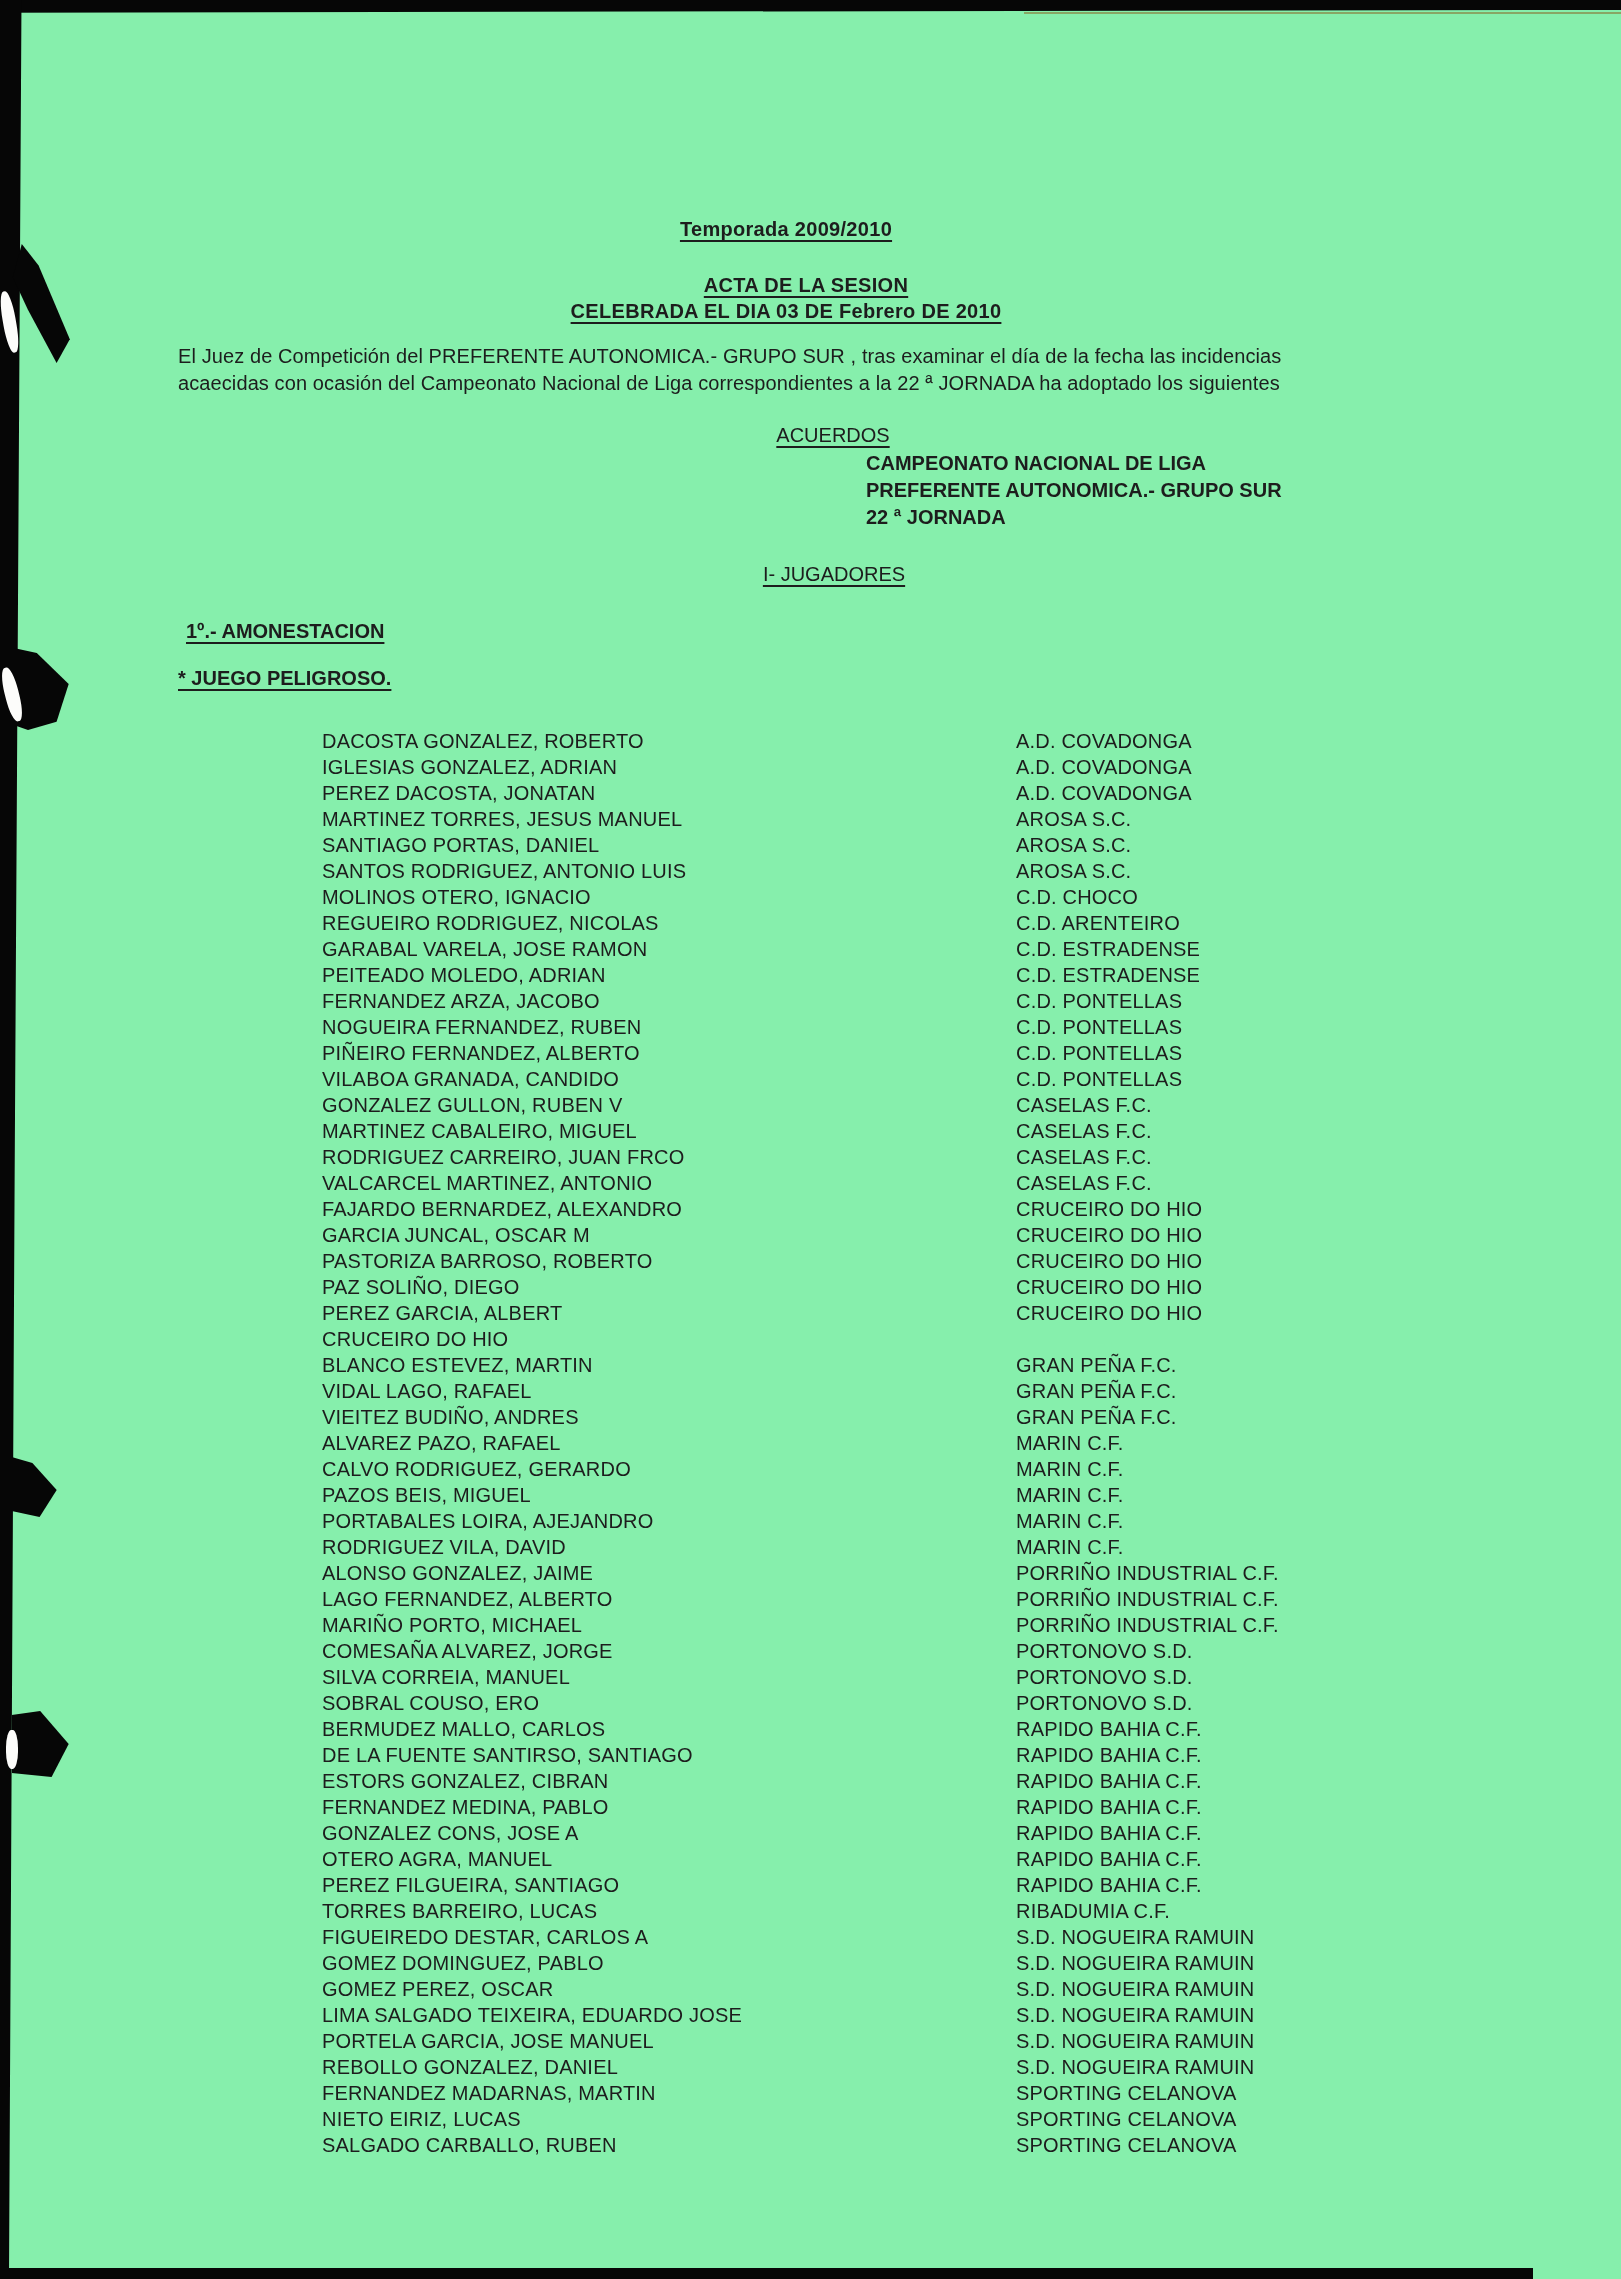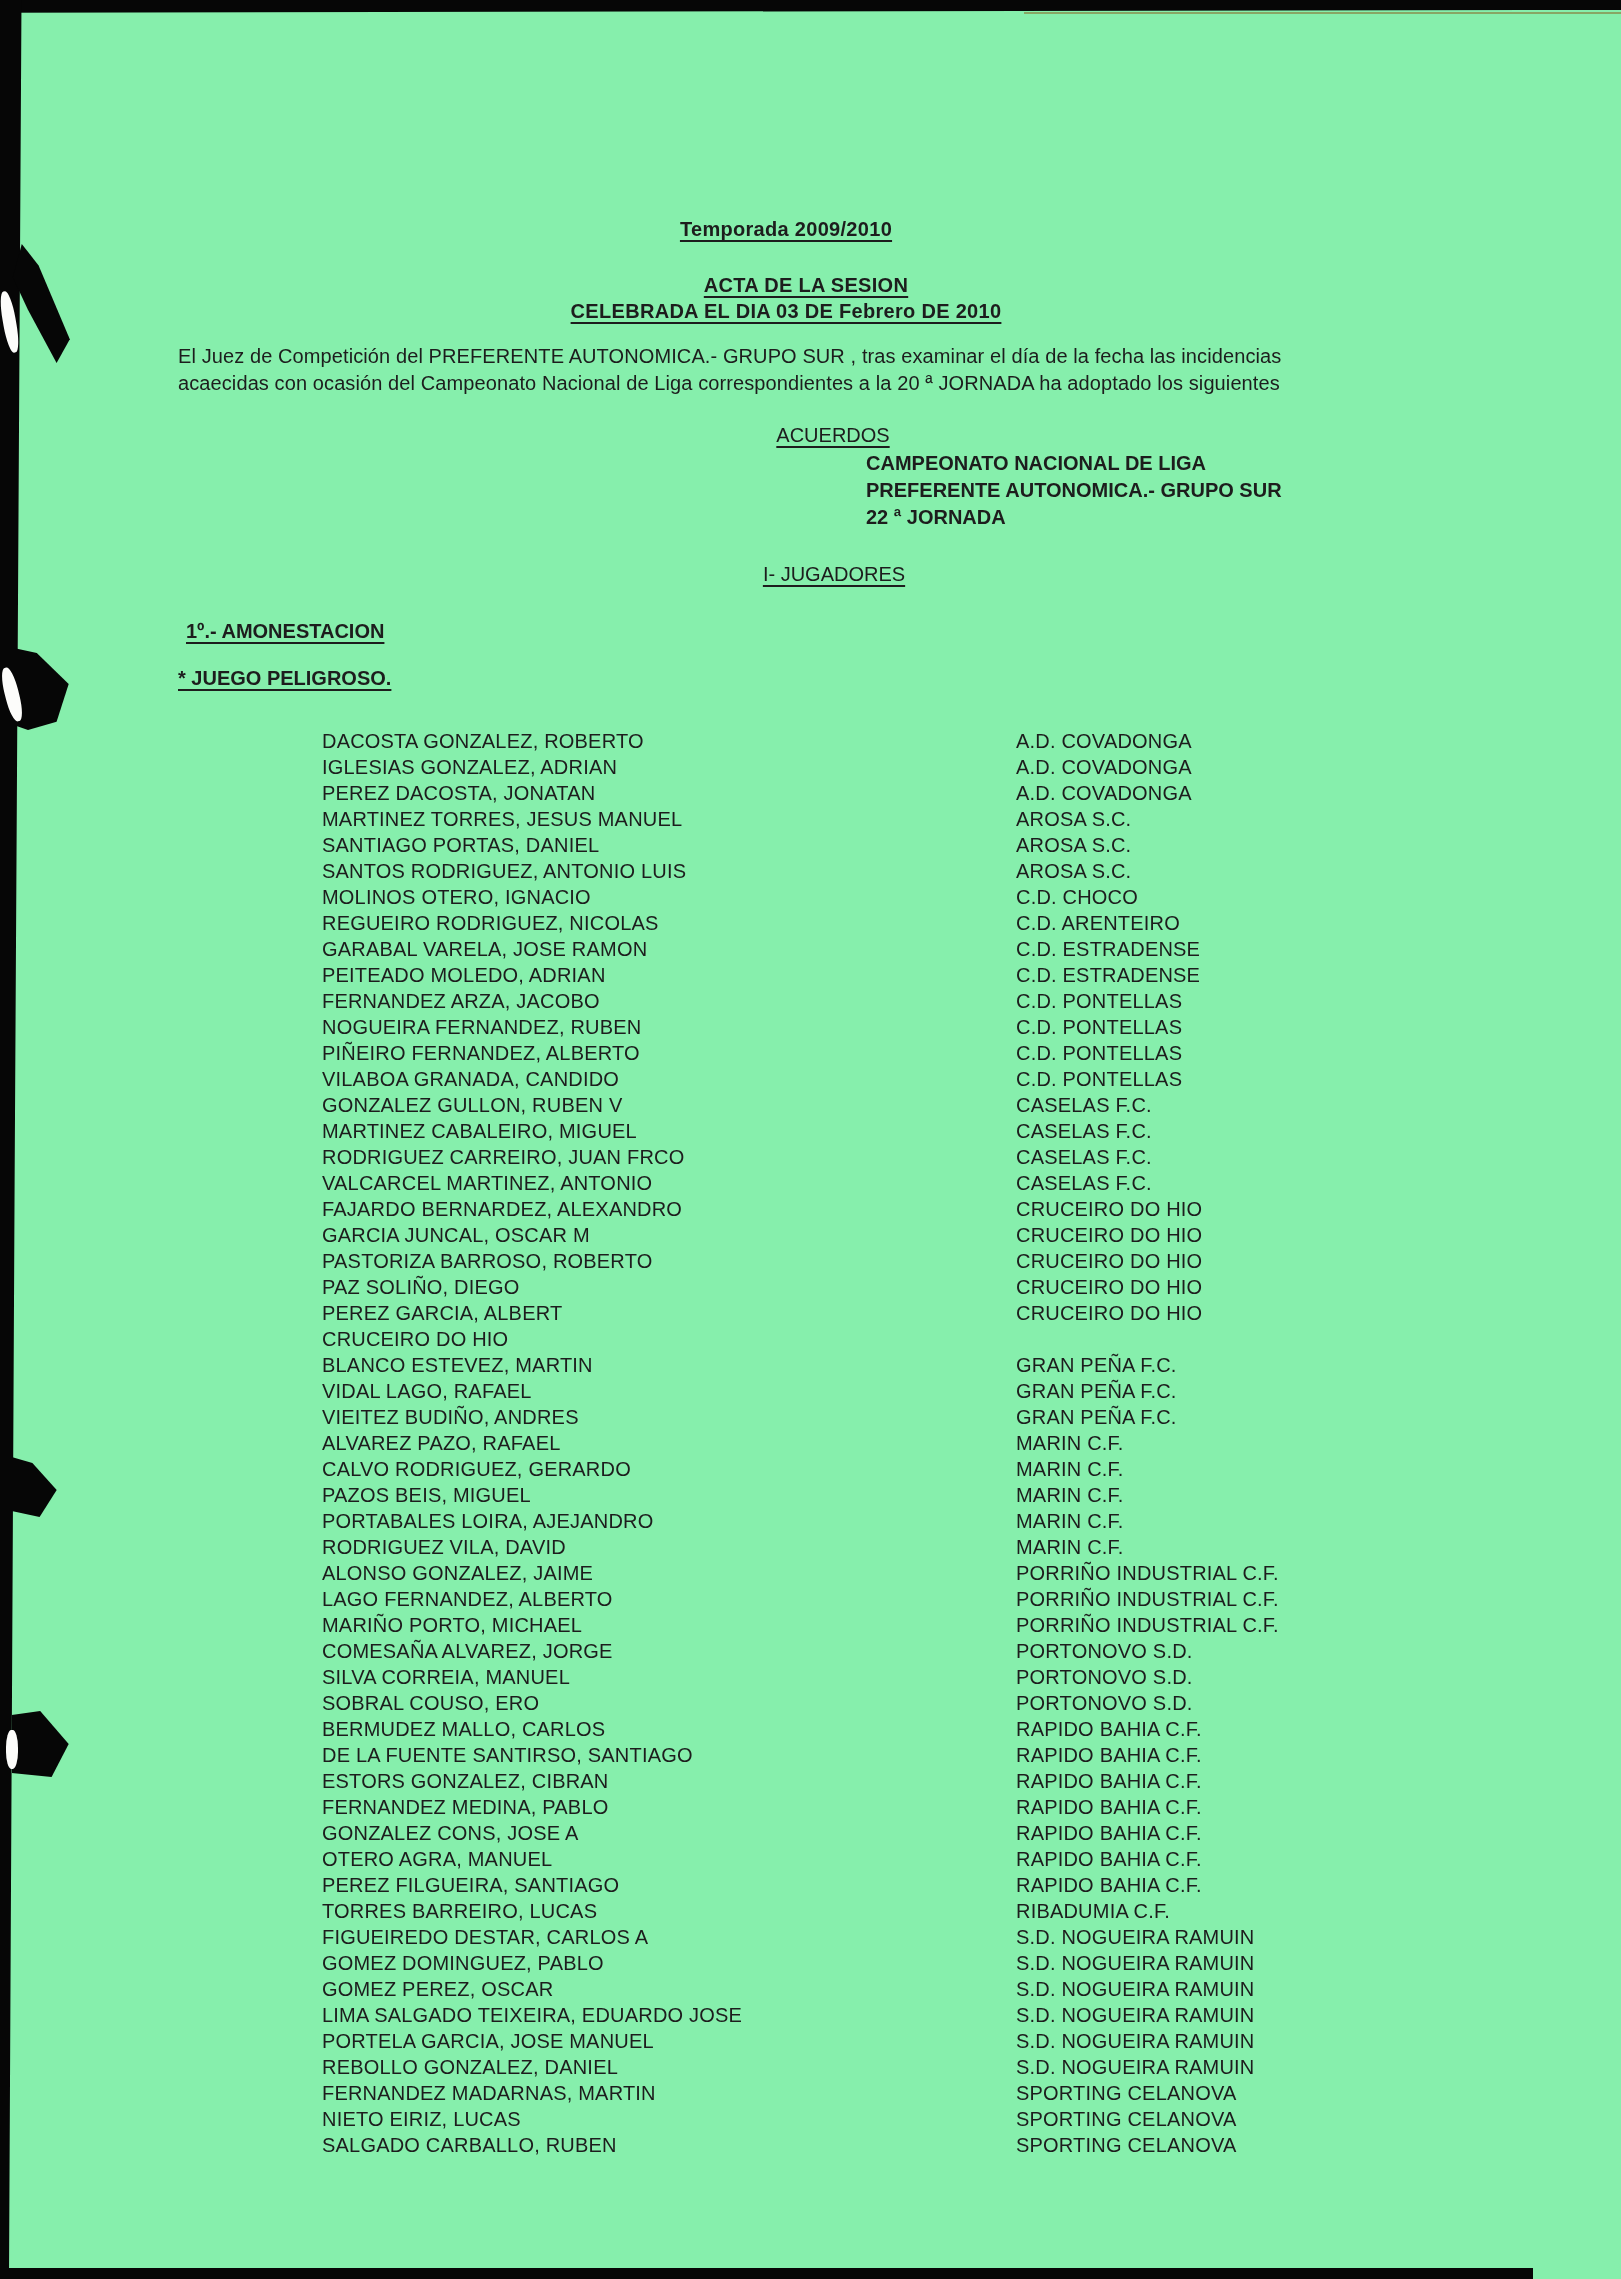--- a/index.html
+++ b/index.html
@@ -81,21 +81,21 @@
   <div class="notch blob-d-notch"></div>
 
   <div class="txt centered bold uline season-title">Temporada 2009/2010</div>
 
   <div class="txt centered bold uline acta-line1">ACTA DE LA SESION</div>
 
   <div class="txt centered bold uline acta-line2">CELEBRADA EL DIA 03 DE Febrero DE 2010</div>
 
   <div class="txt intro">
     <div>El Juez de Competición del PREFERENTE AUTONOMICA.- GRUPO SUR , tras examinar el día de la fecha las incidencias</div>
-    <div>acaecidas con ocasión del Campeonato Nacional de Liga correspondientes a la 20 ª JORNADA ha adoptado los siguientes</div>
+    <div>acaecidas con ocasión del Campeonato Nacional de Liga correspondientes a la 22 ª JORNADA ha adoptado los siguientes</div>
   </div>
 
   <div class="txt centered uline acuerdos">ACUERDOS</div>
 
   <div class="txt bold comp-block">
     <div>CAMPEONATO NACIONAL DE LIGA</div>
     <div>PREFERENTE AUTONOMICA.- GRUPO SUR</div>
     <div>22 ª JORNADA</div>
   </div>
 

